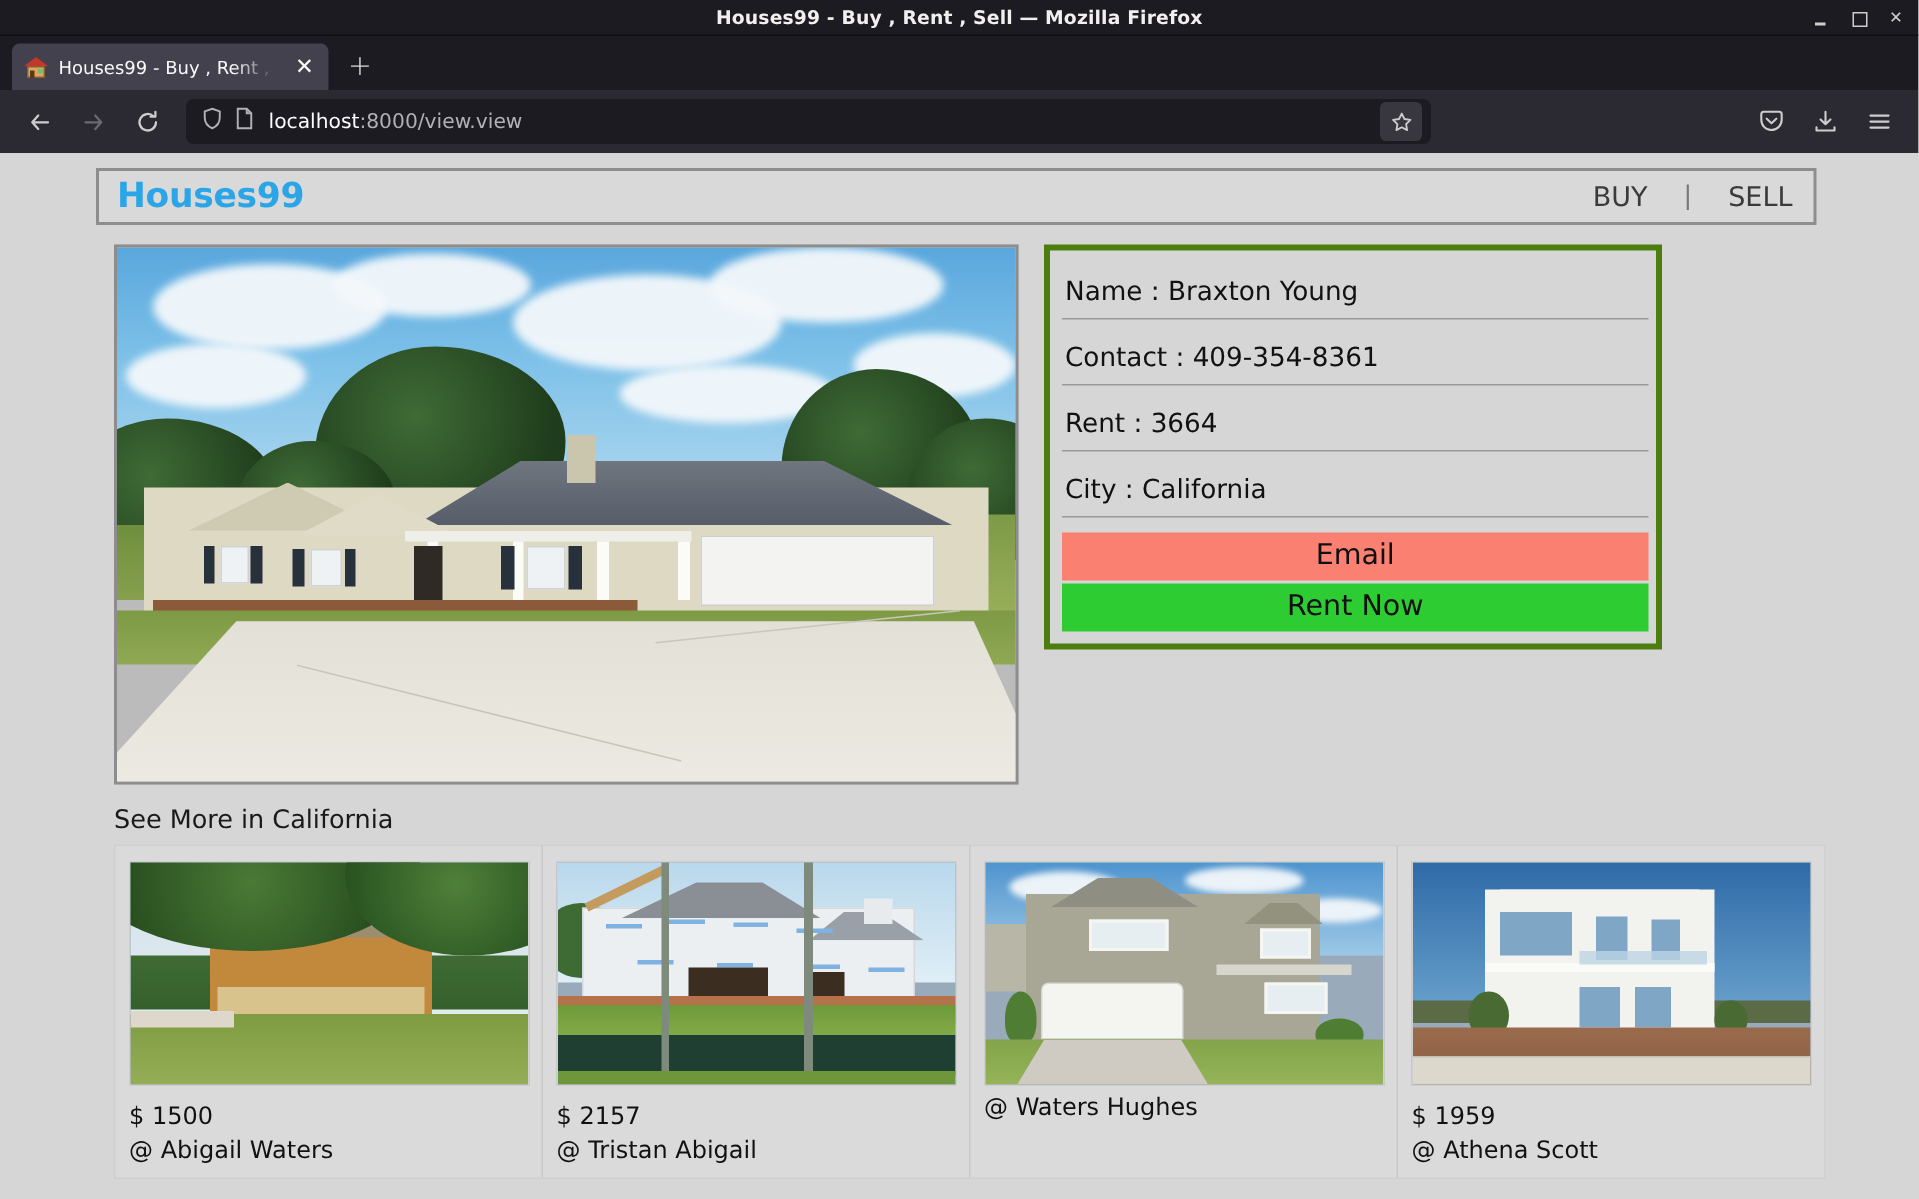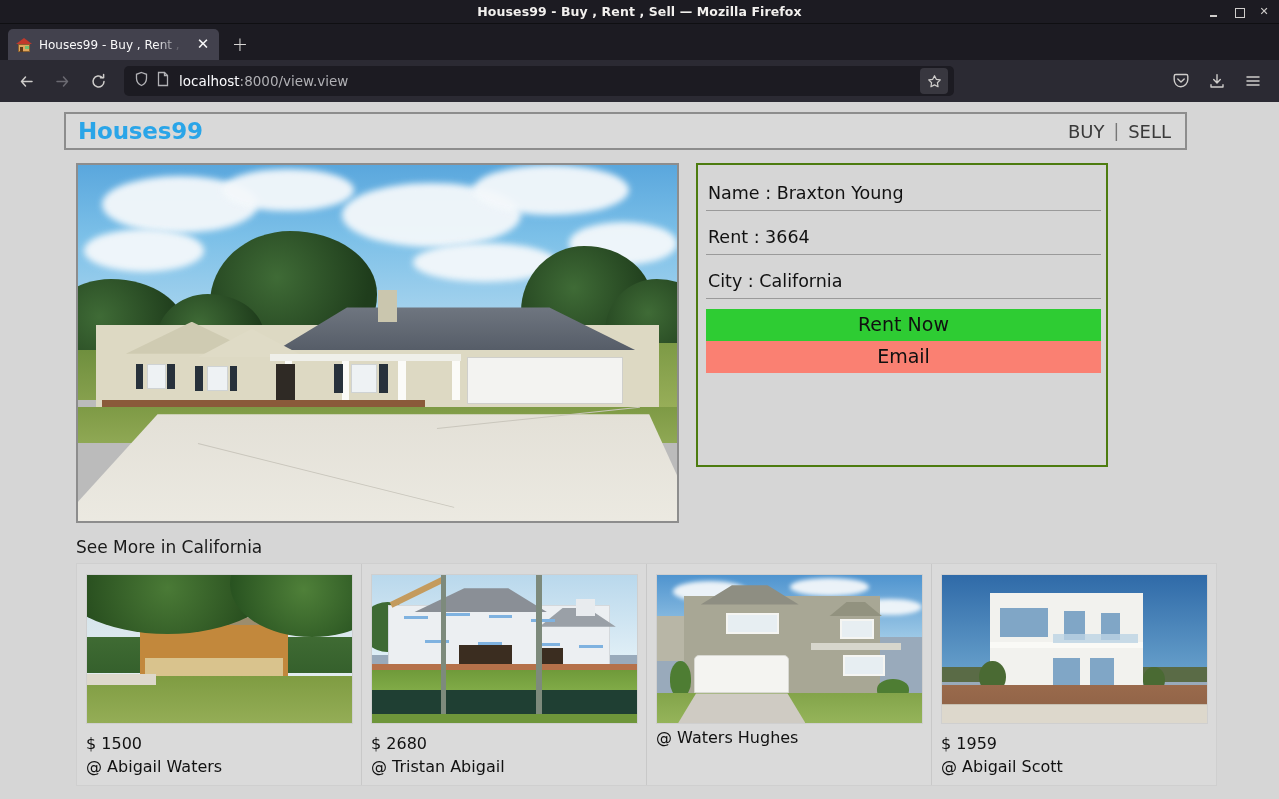--- a/index.html
+++ b/index.html
@@ -113,42 +113,42 @@
 
   
   .page {
     flex: 1; background: #d6d6d6; overflow: hidden;
     padding: 10px 12px 0 12px;
   }
 
   .site-header {
     border: 2px solid #8d8d8d; background: #d9d9d9;
     height: 38px; display: flex; align-items: center;
-    padding: 0 14px 0 12px; margin: 0 80px 0 52px;
+    padding: 0 14px 0 12px; margin: 0 56px 0 52px;
   }
   .brand {
     font-size: 23px; font-weight: bold; color: #2aa5e8;
     font-family: "DejaVu Sans", "Liberation Sans", sans-serif;
     letter-spacing: -0.2px;
   }
   .nav-links {
     margin-left: auto; display: flex; align-items: center;
-    font-size: 18px; color: #3a3a3a; gap: 9px;
+    font-size: 18px; color: #3a3a3a; gap: 24px;
   }
   .nav-sep { color: #777; font-size: 17px; }
 
   .content-row {
     display: flex; gap: 17px; margin: 13px 50px 0 64px;
   }
   .photo-frame {
     width: 603px; height: 360px; border: 2px solid #8d8d8d;
     background: #bbb; overflow: hidden; position: relative;
   }
   .details-frame {
-    width: 412px; height: 304px; border: 2px solid #4d7c0f;
+    width: 412px; height: 270px; border: 4px solid #4d7c0f;
     background: #d6d6d6; padding: 12px 5px 0 8px;
   }
   .detail-row {
     border-bottom: 1px solid #9a9a9a;
     font-size: 17.5px; color: #111; padding: 6px 2px 7px 2px;
     margin-bottom: 10px; white-space: nowrap;
   }
   .btn {
     display: block; width: 100%; text-align: center;
     font-size: 19px; color: #101010; padding: 4px 0 6px 0;
@@ -568,24 +568,25 @@
           <div class="mulch"></div>
           <div class="lawn"></div>
           <div class="driveway"></div>
           <div class="seam" style="left:20%;top:78%;width:44%;transform:rotate(14deg);"></div>
           <div class="seam" style="left:60%;top:74%;width:34%;transform:rotate(-6deg);"></div>
         </div>
       </div>
 
       <div class="details-frame">
         <div class="detail-row">Name : Braxton Young</div>
+        <div class="detail-row">Contact : 409-354-8361</div>
         <div class="detail-row">Rent : 3664</div>
         <div class="detail-row">City : California</div>
+        <button class="btn btn-email">Email</button>
         <button class="btn btn-rent">Rent Now</button>
-        <button class="btn btn-email">Email</button>
       </div>
     </div>
 
     <div class="see-more">See More in California</div>
 
     <div class="cards">
 
       <div class="card">
         <div class="card-img">
           <div class="thumb t1">
@@ -625,21 +626,21 @@
             <div class="opening" style="left:33%;top:47%;width:20%;height:14%;"></div>
             <div class="opening" style="left:62%;top:49%;width:10%;height:12%;"></div>
             <div class="dirt"></div>
             <div class="grass"></div>
             <div class="fence"></div>
             <div class="post" style="left:26%;bottom:4%;"></div>
             <div class="post" style="left:62%;bottom:4%;"></div>
             <div class="grassfront"></div>
           </div>
         </div>
-        <div class="card-price">$ 2680</div>
+        <div class="card-price">$ 2157</div>
         <div class="card-owner">@ Tristan Abigail</div>
       </div>
 
       <div class="card">
         <div class="card-img">
           <div class="thumb t3">
             <div class="sky"></div>
             <div class="cloud" style="left:6%;top:4%;width:28%;height:14%;"></div>
             <div class="cloud" style="left:50%;top:2%;width:30%;height:12%;"></div>
             <div class="cloud" style="left:76%;top:16%;width:24%;height:11%;"></div>
@@ -675,18 +676,18 @@
             <div class="railing" style="left:42%;top:40%;width:32%;height:6%;"></div>
             <div class="glass" style="left:42%;top:56%;width:10%;height:18%;"></div>
             <div class="glass" style="left:56%;top:56%;width:9%;height:18%;"></div>
             <div class="bush" style="left:14%;top:58%;width:10%;height:22%;"></div>
             <div class="bush" style="right:16%;top:62%;width:8%;height:18%;"></div>
             <div class="ground"></div>
             <div class="wall"></div>
           </div>
         </div>
         <div class="card-price">$ 1959</div>
-        <div class="card-owner">@ Abigail Scott</div>
+        <div class="card-owner">@ Athena Scott</div>
       </div>
 
     </div>
   </div>
 </div>
 
 </body></html>

